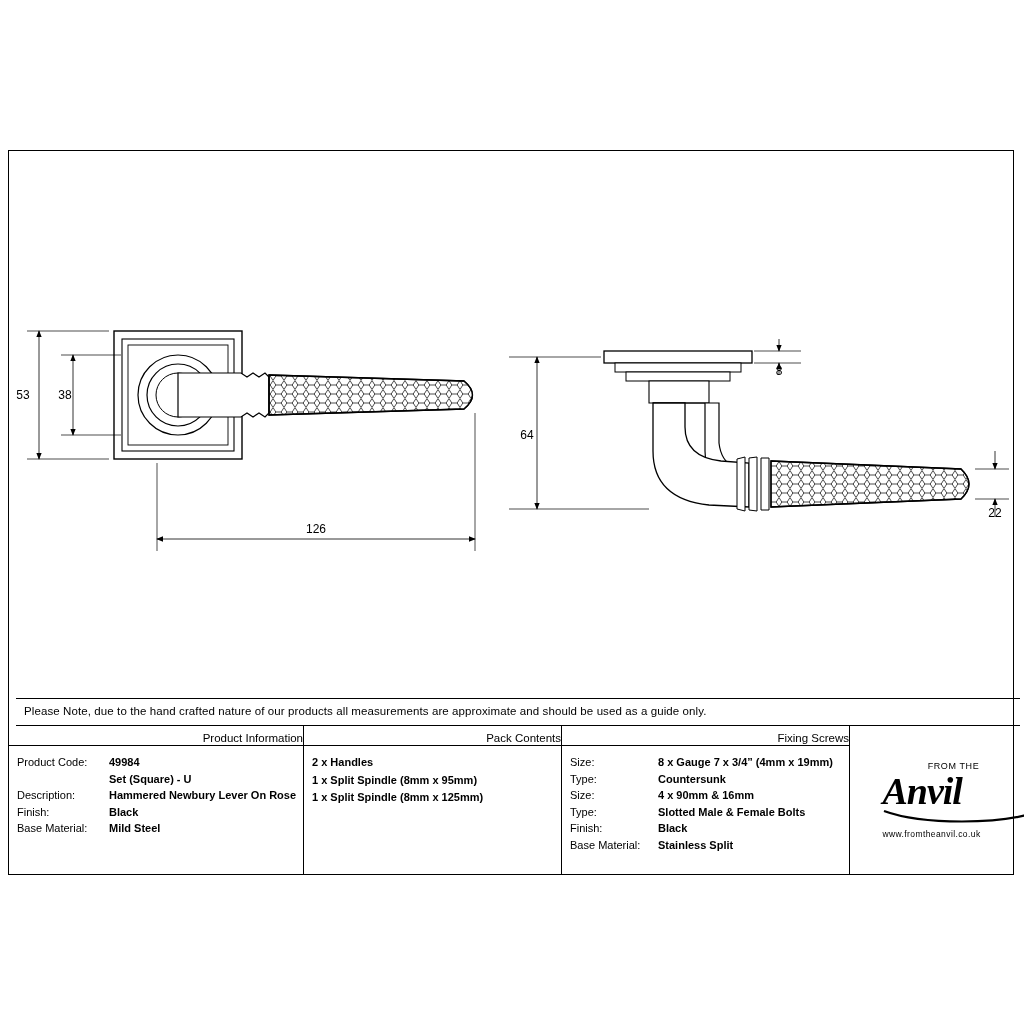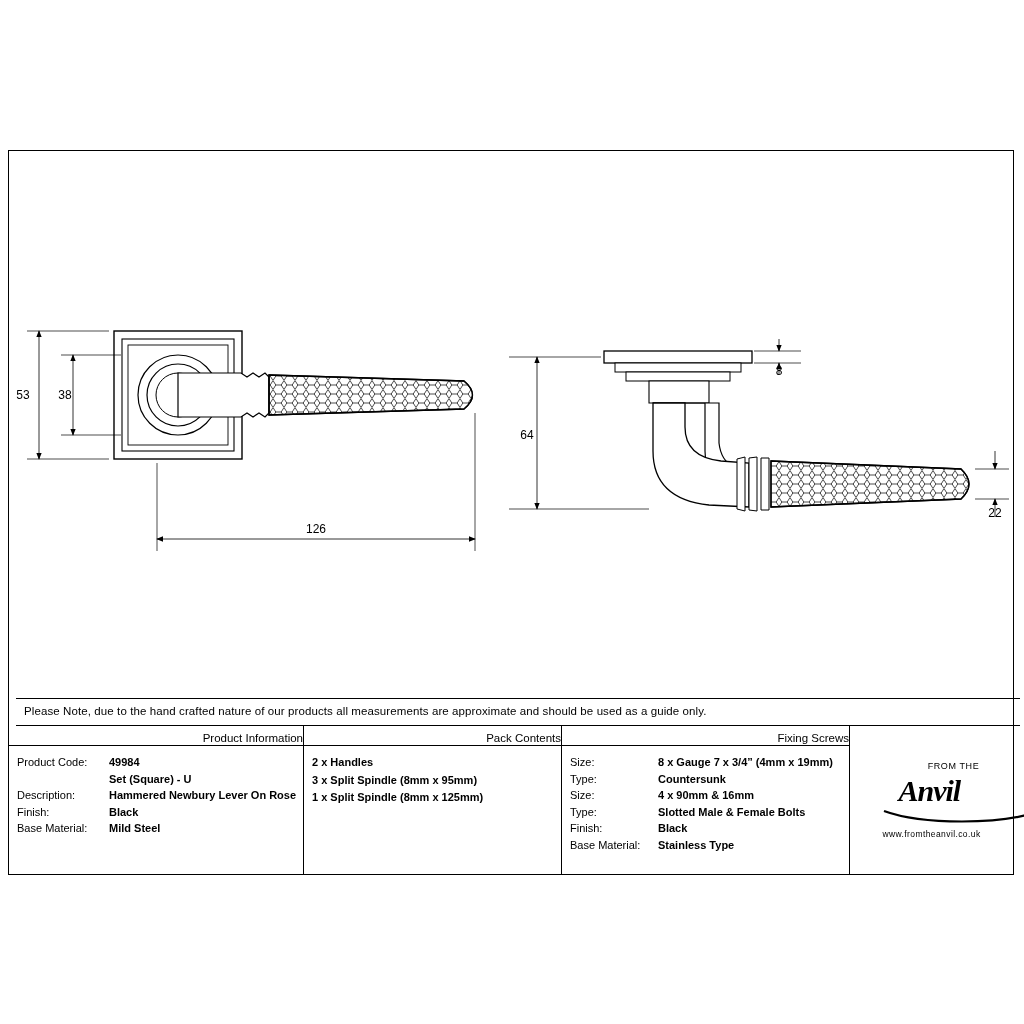--- a/index.html
+++ b/index.html
@@ -26,21 +26,21 @@
   .colbody{padding:8px 0 0 8px;font-size:11px;line-height:16.5px;}
   .row{display:flex;}
   .lbl{width:92px;flex:none;}
   .lbl2{width:88px;flex:none;}
   .val{flex:1;font-weight:bold;}
   .plain{font-size:11px;line-height:17.5px;font-weight:bold;}
 
   
   .logo{position:absolute;left:0;top:0;width:100%;height:100%;display:flex;flex-direction:column;align-items:center;justify-content:center;}
   .logo .l1{font-size:9px;letter-spacing:.6px;margin-left:26px;align-self:flex-start;padding-left:18px;text-align:center;}
-  .logo .l2{font-family:"Liberation Serif",serif;font-size:30px;font-style:italic;font-weight:bold;letter-spacing:-1px;line-height:40px;margin-left:16px;}
+  .logo .l2{font-family:"Liberation Serif",serif;font-size:38px;font-style:italic;font-weight:bold;letter-spacing:-1px;line-height:40px;}
   .logo .l3{font-size:8.5px;letter-spacing:.4px;margin-top:18px;}
   .logo-wrap{position:relative;}
   .swoosh{position:absolute;left:0;right:0;bottom:12px;height:18px;}
 </style>
 </head>
 <body>
 
 <div id="sheet">
 
   <div class="draw">
@@ -155,21 +155,21 @@
           <div class="lbl">Base Material:</div>
           <div class="val">Mild Steel</div>
         </div>
       </div>
     </div>
 
     <div class="col c2">
       <div class="colhead">Pack Contents</div>
       <div class="colbody plain">
         <div>2 x Handles</div>
-        <div>3 x Split Spindle (8mm x 95mm)</div>
+        <div>1 x Split Spindle (8mm x 95mm)</div>
         <div>1 x Split Spindle (8mm x 125mm)</div>
       </div>
     </div>
 
     <div class="col c3">
       <div class="colhead">Fixing Screws</div>
       <div class="colbody">
         <div class="row">
           <div class="lbl2">Size:</div>
           <div class="val">8 x Gauge 7 x 3/4” (4mm x 19mm)</div>
@@ -185,21 +185,21 @@
         <div class="row">
           <div class="lbl2">Type:</div>
           <div class="val">Slotted Male &amp; Female Bolts</div>
         </div>
         <div class="row">
           <div class="lbl2">Finish:</div>
           <div class="val">Black</div>
         </div>
         <div class="row">
           <div class="lbl2">Base Material:</div>
-          <div class="val">Stainless Type</div>
+          <div class="val">Stainless Split</div>
         </div>
       </div>
     </div>
 
     <div class="col c4">
       <div class="logo">
         <div class="logo-wrap">
           <div class="l1">FROM THE</div>
           <div class="l2">Anvil</div>
           <svg class="swoosh" viewBox="0 0 160 18" preserveAspectRatio="none">

